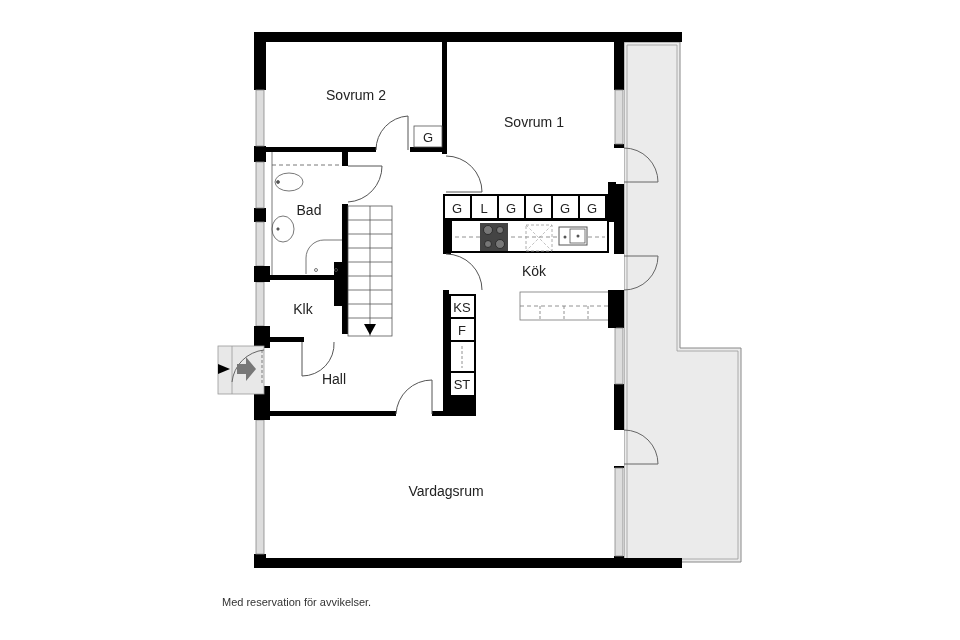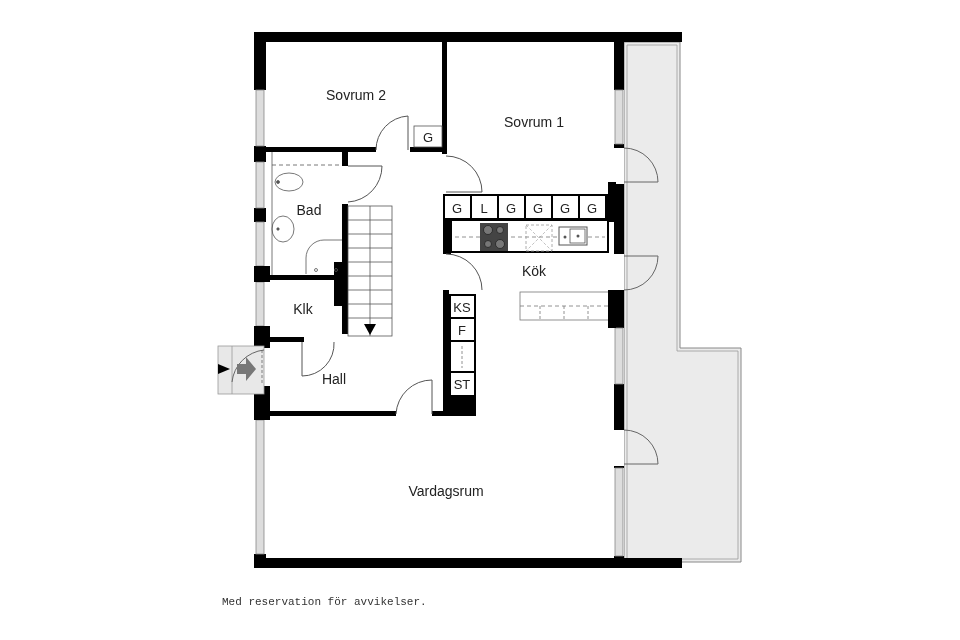--- a/index.html
+++ b/index.html
@@ -1,20 +1,20 @@
 <!DOCTYPE html>
 <html><head>
 <meta charset="utf-8">
 <style>
   html, body { margin:0; padding:0; background:#ffffff; }
   body { width:960px; height:640px; position:relative; overflow:hidden; font-family:"Liberation Sans", sans-serif; }
   svg { position:absolute; left:0; top:0; }
   .room-label { font-family:"Liberation Sans", sans-serif; font-size:14px; fill:#222; }
   .cab-label { font-family:"Liberation Sans", sans-serif; font-size:13px; fill:#222; }
-  .footer { position:absolute; left:222px; top:596px; font-size:11px; color:#333; font-family:Liberation Mono, monospace; }
+  .footer { position:absolute; left:222px; top:596px; font-size:11px; color:#333; font-family:Liberation Sans, sans-serif; }
 </style>
 </head>
 <body>
 
 <svg width="960" height="640" viewBox="0 0 960 640">
 
   <path d="M624 42 L680 42 L680 348 L741 348 L741 562 L624 562 Z" fill="#ebebeb" stroke="#888" stroke-width="1"></path>
   <path d="M627 45 L677 45 L677 351 L738 351 L738 559 L627 559 Z" fill="none" stroke="#999" stroke-width="0.8"></path>
 
   <g fill="#000">

